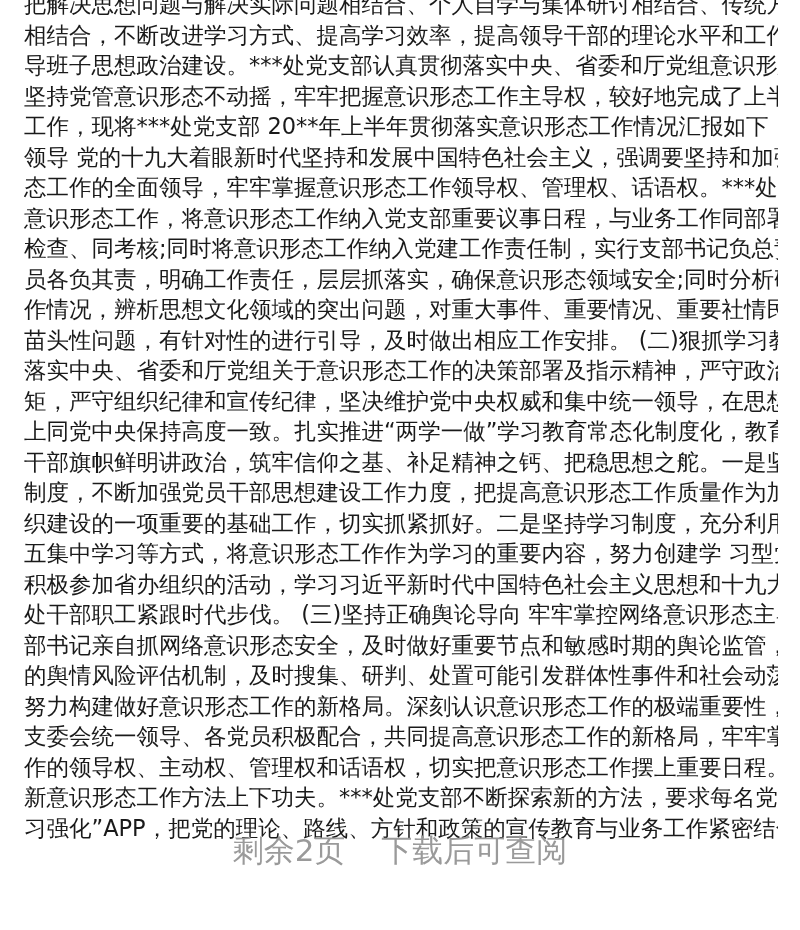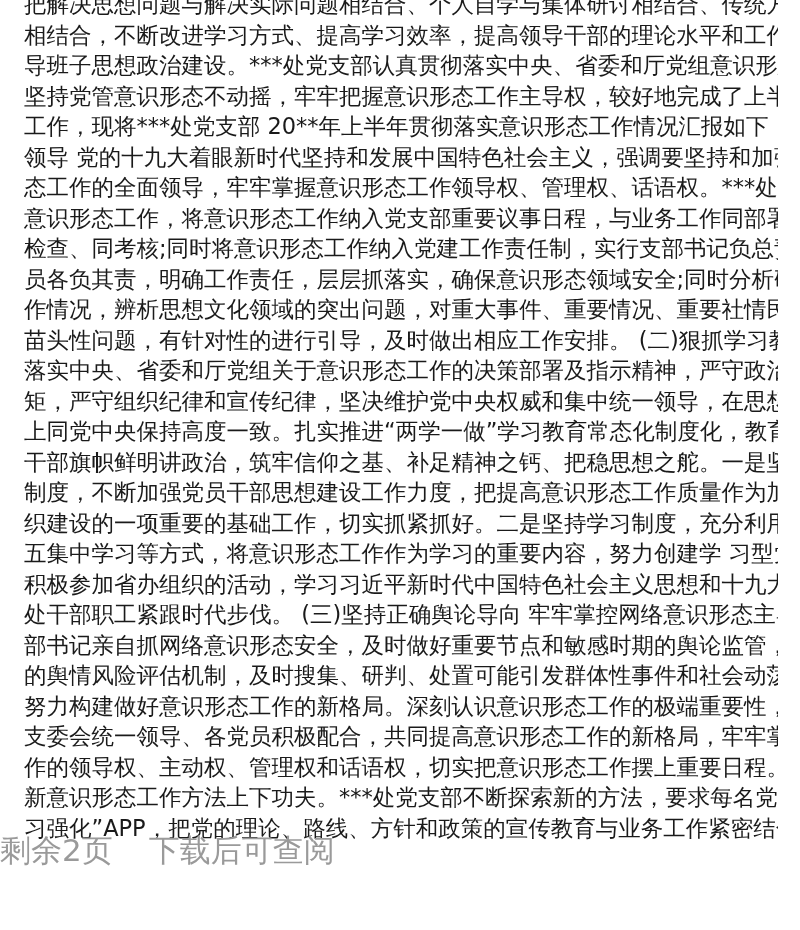--- a/index.html
+++ b/index.html
@@ -38,20 +38,21 @@
     text-align: justify;
     text-align-last: justify;
     letter-spacing: 0px;
     overflow: hidden;
   }
   .remaining-banner {
     position: absolute;
     left: 0;
     top: 830px;
     width: 800px;
+    text-align: center;
     font-size: 31px;
     color: #9a9a9a;
     font-family: "DejaVu Sans", "Liberation Sans", sans-serif;
   }
   .remaining-banner .gap {
     display: inline-block;
     width: 36px;
   }
 </style>
 </head>

